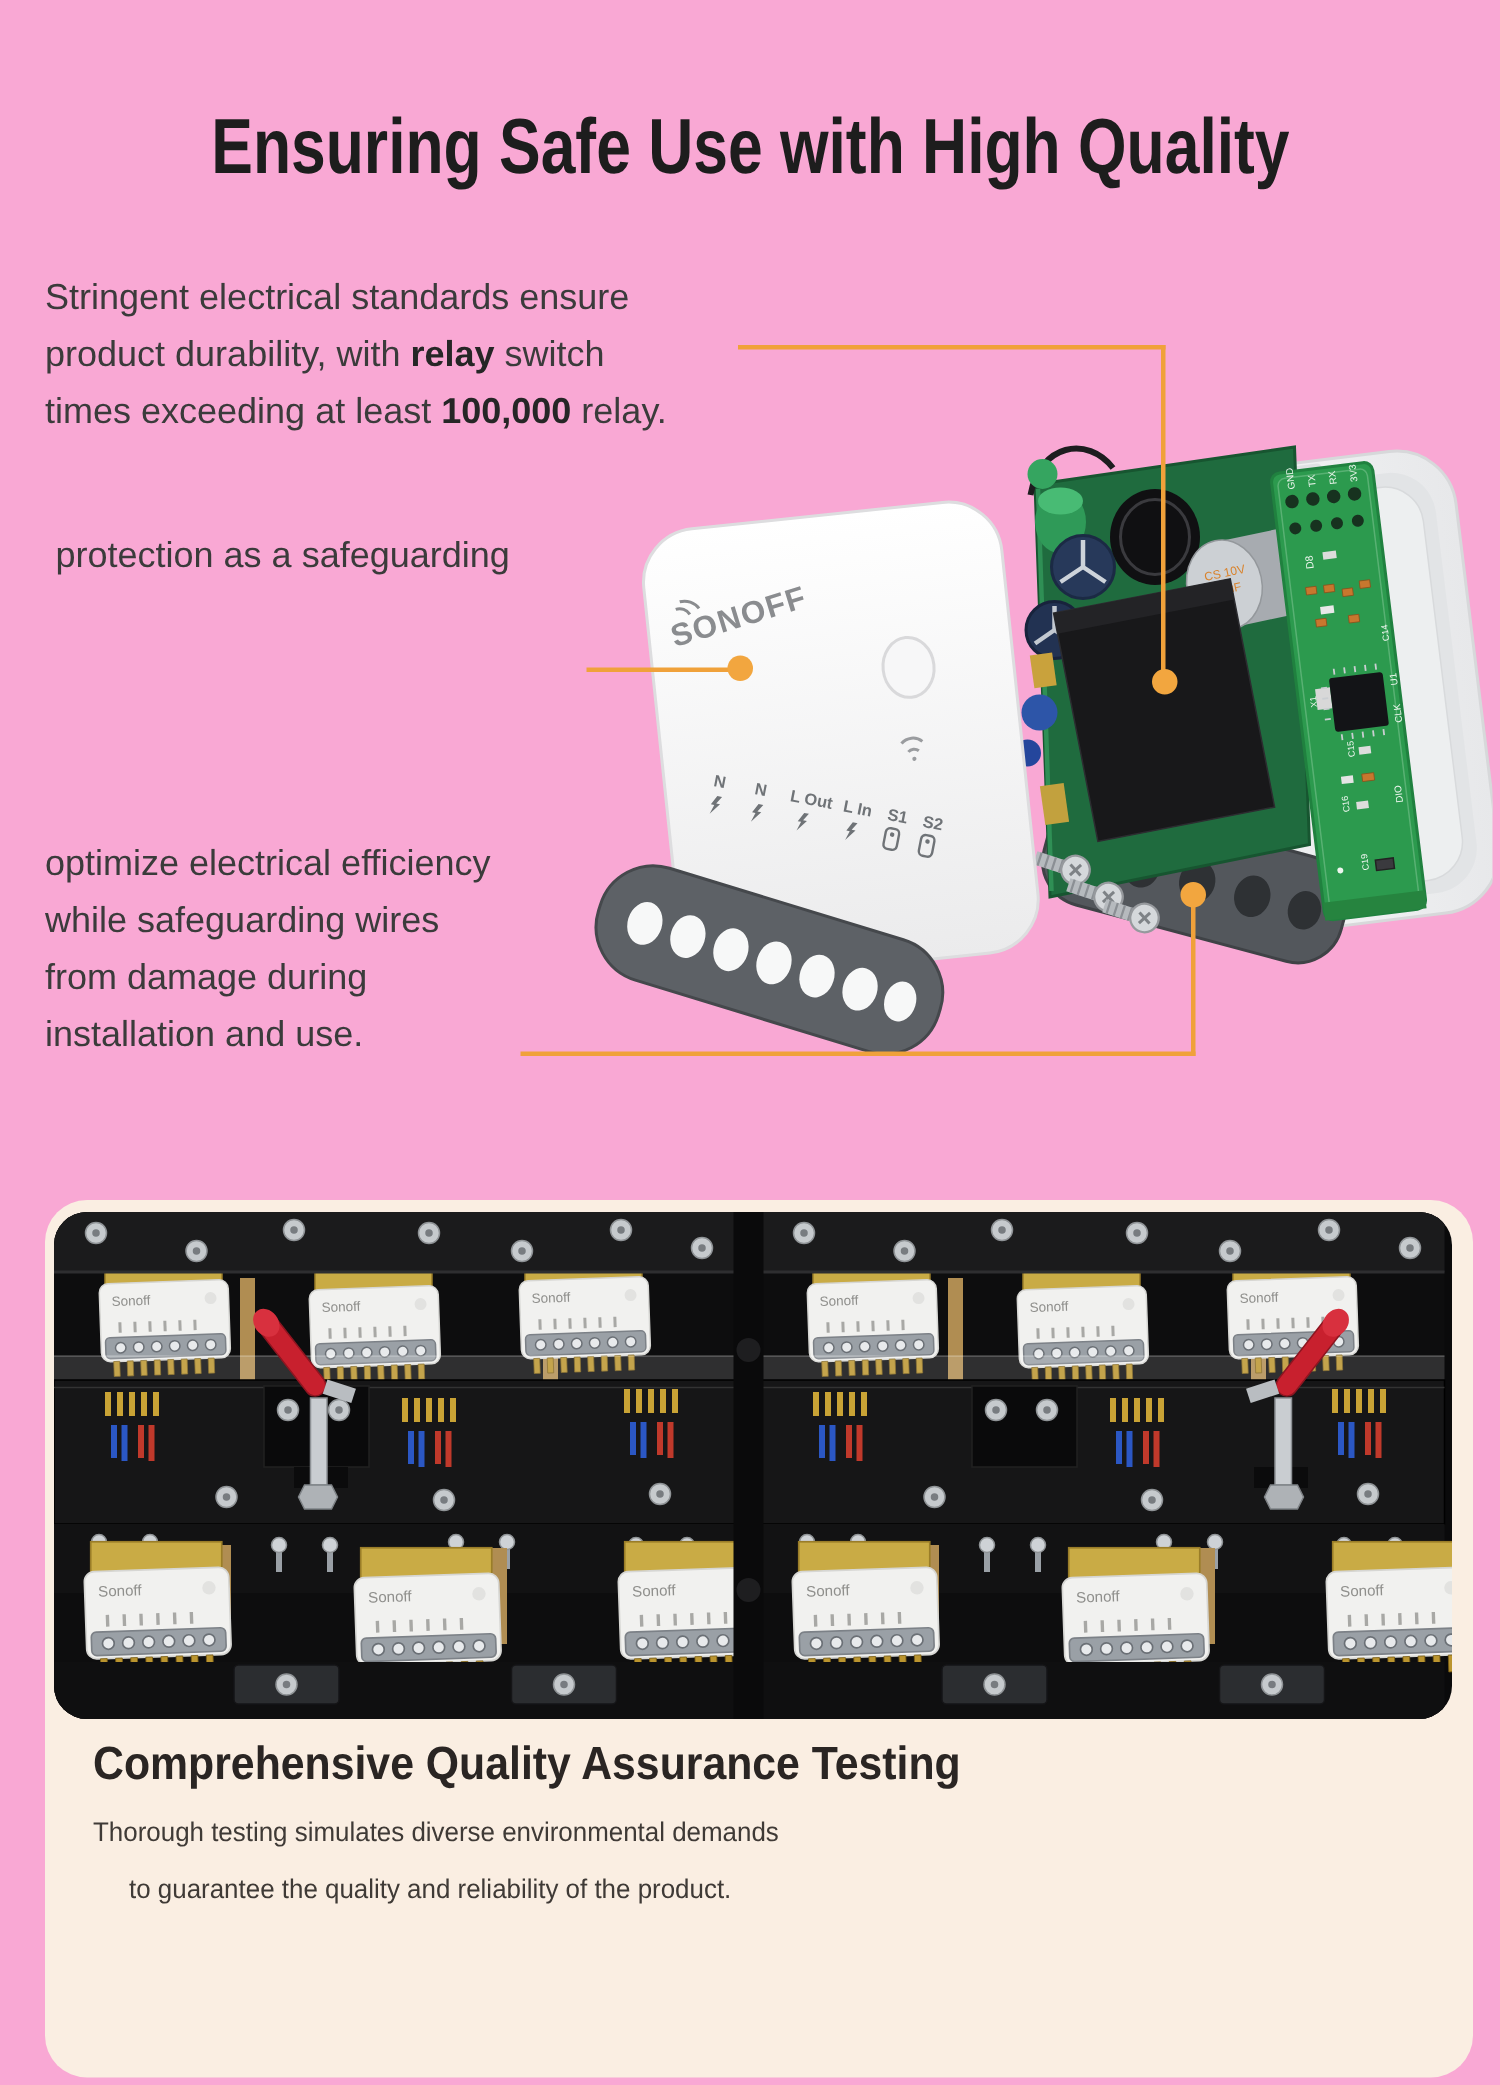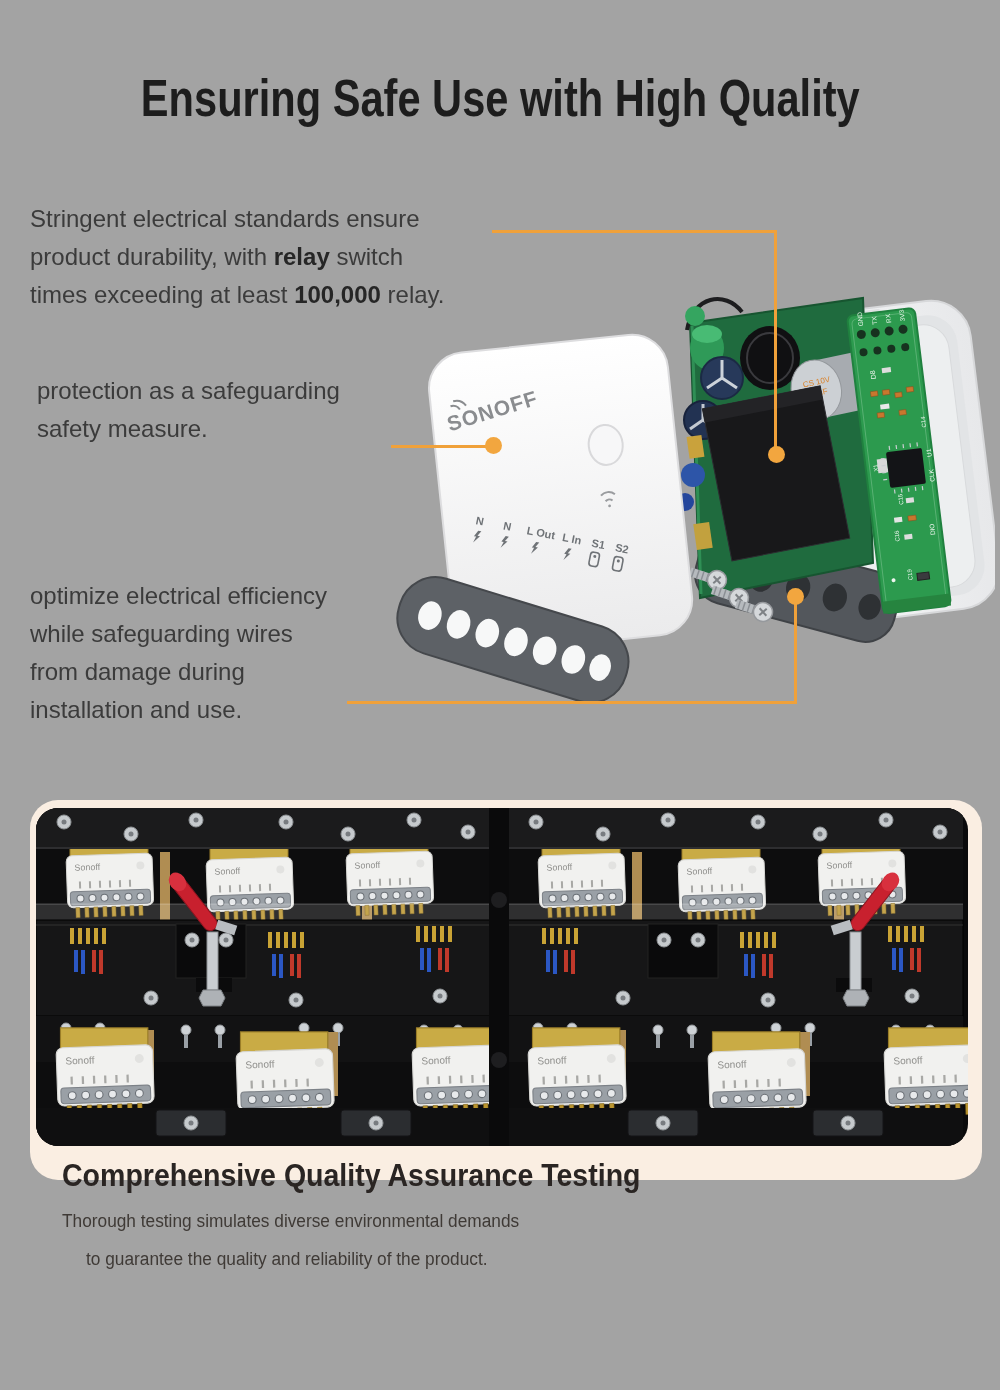--- a/index.html
+++ b/index.html
@@ -1,40 +1,40 @@
 <!DOCTYPE html>
 <html><head>
 <meta charset="utf-8">
 <style>
   * { margin:0; padding:0; box-sizing:border-box; }
   body { background:#fff; font-family:"Liberation Sans", sans-serif; }
-  .canvas { position:relative; width:1000px; height:1390px; background:#a3a3a3; overflow:hidden; margin:0 auto;padding-left:27px; }
+  .canvas { position:relative; width:1000px; height:1390px; background:#f9a8d4; overflow:hidden; margin:0 auto;padding-left:27px; }
 
   
   .page-title { position:absolute; top:68px; left:0; width:1000px; text-align:center; }
   .page-title span { display:inline-block; font-size:52px; font-weight:700; color:#1d1d1d;
     transform:scaleX(.80); transform-origin:center; letter-spacing:0; white-space:nowrap; }
 
   
-  .para { position:absolute; font-size:24px; line-height:38px; color:#3b3b3b;margin-top:20px; }
+  .para { position:absolute; font-size:24px; line-height:38px; color:#3b3b3b; }
   .para b { color:#262626; font-weight:700; }
   .para .ln { white-space:nowrap; }
   .p1 { left:30px; top:180px; }
   .p2 { left:37px; top:352px; }
   .p3 { left:30px; top:557px; }
 
   
   .cl { position:absolute; background:#F0A13A; z-index:5; }
   .cl-dot { position:absolute; width:17px; height:17px; border-radius:50%; background:#F2A63F; z-index:6; }
 
   
   .product-svg { position:absolute; left:395px; top:268px; width:600px; height:445px; z-index:2; }
 
   
-  .qa-card { position:absolute; left:30px; top:800px; width:952px; height:380px;
+  .qa-card { position:absolute; left:30px; top:800px; width:952px; height:585px;
     background:#FAEEE2; border-radius:28px; }
   .qa-photo { position:absolute; left:6px; top:8px; width:932px; height:338px;
     border-radius:22px; overflow:hidden; }
   .qa-photo svg { display:block; }
   .qa-title { position:absolute; left:32px; top:358px; }
   .qa-title span { display:inline-block; font-size:31px; font-weight:700; color:#2a2523;
     transform:scaleX(.92); transform-origin:left; white-space:nowrap; }
   .qa-body { position:absolute; left:32px; top:402px; font-size:18px; line-height:38px; color:#3f3a36; }
   .qa-body .bl { display:block; transform:scaleX(.96); transform-origin:left; white-space:nowrap; }
   .qa-body .bl.indent { padding-left:25px; }
@@ -51,21 +51,20 @@
   </div>
 
   <div class="para p1">
     <div class="ln"><span>Stringent electrical standards ensure</span></div>
     <div class="ln"><span>product durability, with </span><b>relay</b><span> switch</span></div>
     <div class="ln"><span>times exceeding at least </span><b>100,000</b><span> relay.</span></div>
   </div>
 
   <div class="para p2">
     <div class="ln"><span>protection as a safeguarding</span></div>
-    <div class="ln"><span>safety measure.</span></div>
   </div>
 
   <div class="para p3">
     <div class="ln"><span>optimize electrical efficiency</span></div>
     <div class="ln"><span>while safeguarding wires</span></div>
     <div class="ln"><span>from damage during</span></div>
     <div class="ln"><span>installation and use.</span></div>
   </div>
 
   <div class="cl" style="left:492px; top:230px; width:285px; height:3px;"></div>

